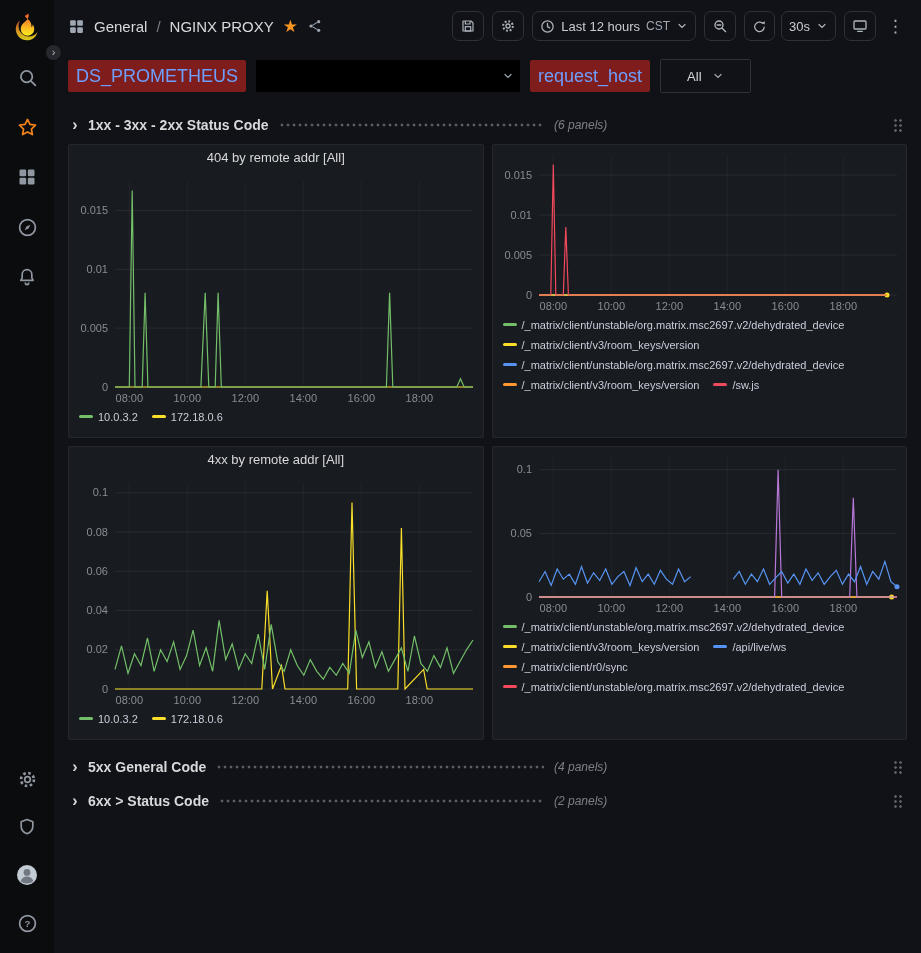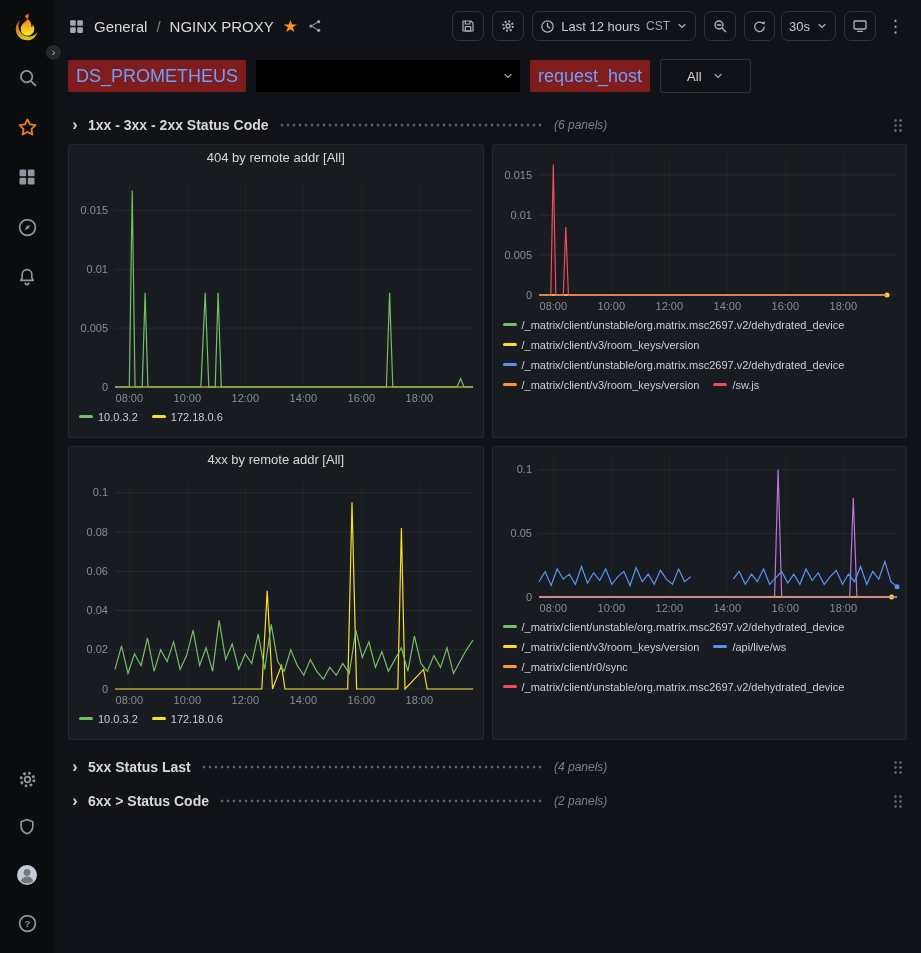--- a/index.html
+++ b/index.html
@@ -401,21 +401,21 @@
               <span class="legend-item"><i class="swatch" style="background: rgb(87, 148, 242);"></i>/api/live/ws</span>
               <span class="legend-item"><i class="swatch" style="background: rgb(255, 152, 48);"></i>/_matrix/client/r0/sync</span>
               <span class="legend-item"><i class="swatch" style="background: rgb(242, 73, 92);"></i>/_matrix/client/unstable/org.matrix.msc2697.v2/dehydrated_device</span>
             </div>
         </section>
       </div>
 
       <div class="row-head">
         <div class="rh-left">
           <span class="rchev">›</span>
-          <span class="rtitle">5xx Status Last</span>
+          <span class="rtitle">5xx General Code</span>
           <span class="dots"></span>
         </div>
         <span class="pcount">(4 panels)</span>
         <span class="row-spacer"></span>
         <span class="drag-handle"></span>
       </div>
 
       <div class="row-head">
         <div class="rh-left">
           <span class="rchev">›</span>

